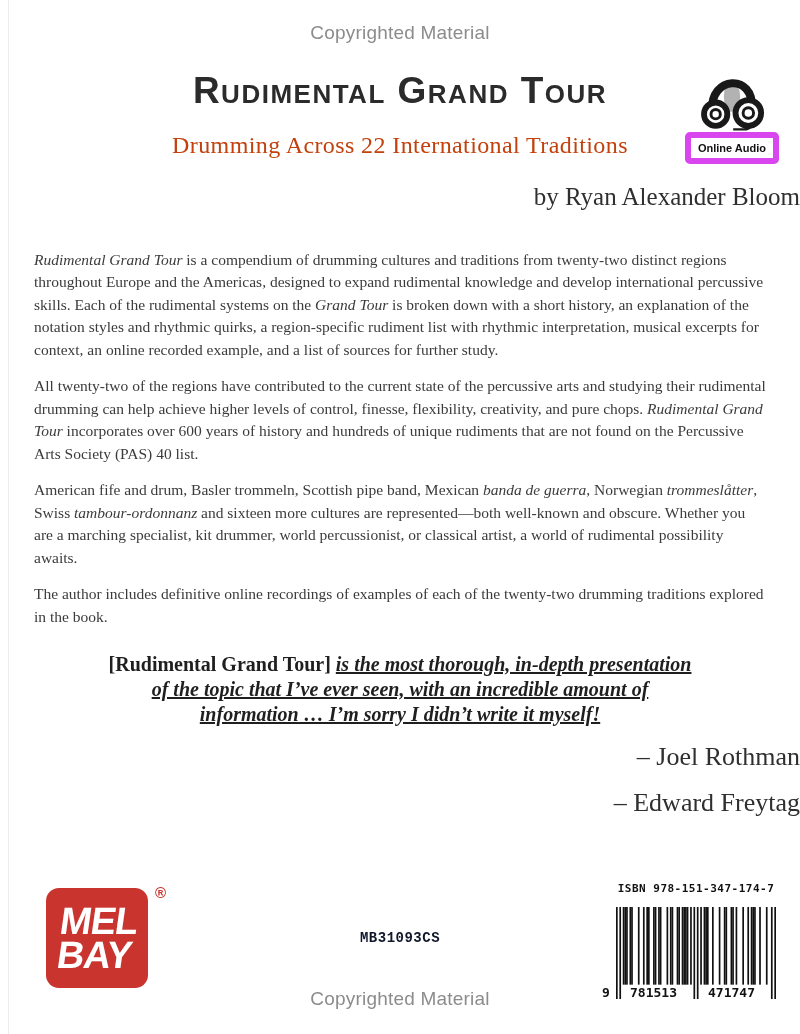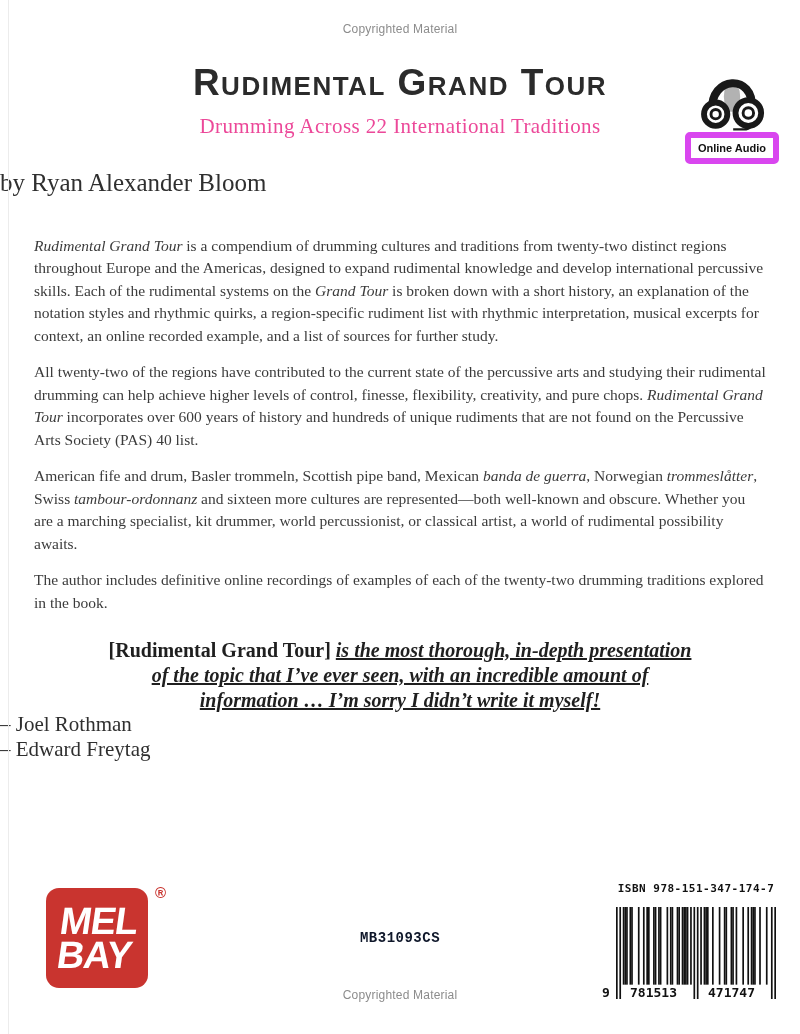--- a/index.html
+++ b/index.html
@@ -2,41 +2,41 @@
 <html><head>
 <meta charset="utf-8">
 <style>
   html,body{margin:0;padding:0;background:#ffffff;}
   #cover{
     position:relative;width:800px;height:1034px;background:#ffffff;
     font-family:"Liberation Serif",serif;color:#3a3a3a;overflow:hidden;
   }
   .spine-line{position:absolute;left:8px;top:0;bottom:0;width:1px;background:#ececec;}
 
-  .copyright{font-family:"Liberation Sans",sans-serif;color:#8c8c8c;font-size:12px;
+  .copyright{font-family:"Liberation Sans",sans-serif;color:#8c8c8c;font-size:19px;
     text-align:center;letter-spacing:.2px;}
   .copyright.top{padding-top:22px;}
   .copyright.bottom{position:absolute;left:50%;transform:translateX(-50%);top:988px;white-space:nowrap;}
 
   .title{
     margin-top:26px;text-align:center;font-family:"Liberation Sans",sans-serif;
     font-weight:bold;font-size:37px;letter-spacing:1.5px;color:#2b2b2b;
     font-variant:small-caps;
   }
-  .subtitle{margin-top:10px;text-align:center;font-size:21px;color:#ec4899;letter-spacing:.4px;}
-  .byline{margin-top:30px;text-align:left;font-size:25px;color:#2f2f2f;}
+  .subtitle{margin-top:20px;text-align:center;font-size:24px;color:#c2410c;letter-spacing:.4px;}
+  .byline{margin-top:24px;text-align:right;font-size:25px;color:#2f2f2f;}
 
   .paragraphs{width:732px;margin:38px auto 0 auto;}
   .paragraphs p{margin:0 0 14px 0;font-size:15.5px;line-height:1.45;text-align:left;color:#3b3b3b;}
   .ital{font-style:italic;}
 
   .quote{width:590px;margin:24px auto 0 auto;text-align:center;
     font-size:20px;line-height:1.24;font-weight:bold;color:#1f1f1f;}
   .quote .q-italic{font-style:italic;text-decoration:underline;}
-  .attribution{text-align:left;font-size:21px;color:#2f2f2f;}
+  .attribution{margin-top:16px;text-align:right;font-size:26px;color:#2f2f2f;}
   .quote2{margin-top:28px;}
 
   
   .audio-badge{position:absolute;top:64px;right:20px;width:96px;text-align:center;}
   .audio-badge .label{
     display:inline-block;margin-top:-8px;background:#fff;border:6px solid #d946ef;border-radius:5px;
     padding:4px 7px;font-family:"Liberation Sans",sans-serif;font-weight:bold;font-size:11px;color:#111;
     white-space:nowrap;
   }
 

